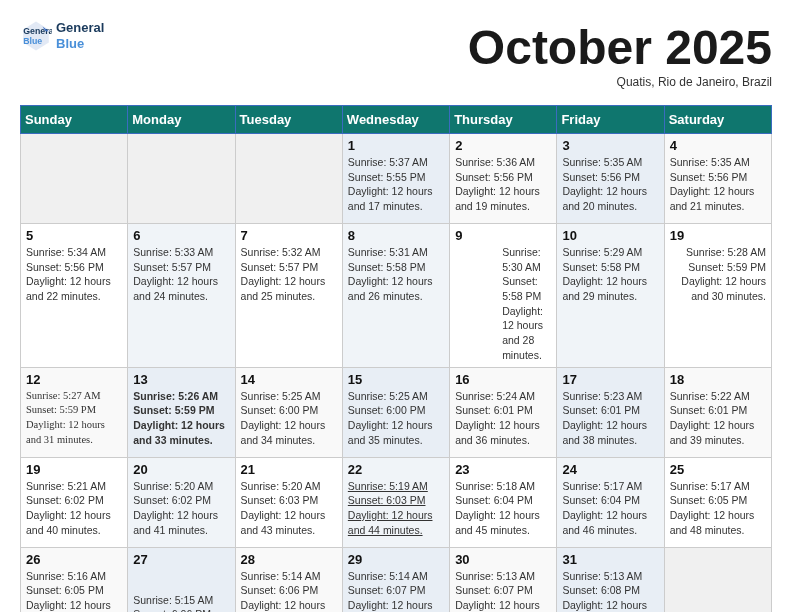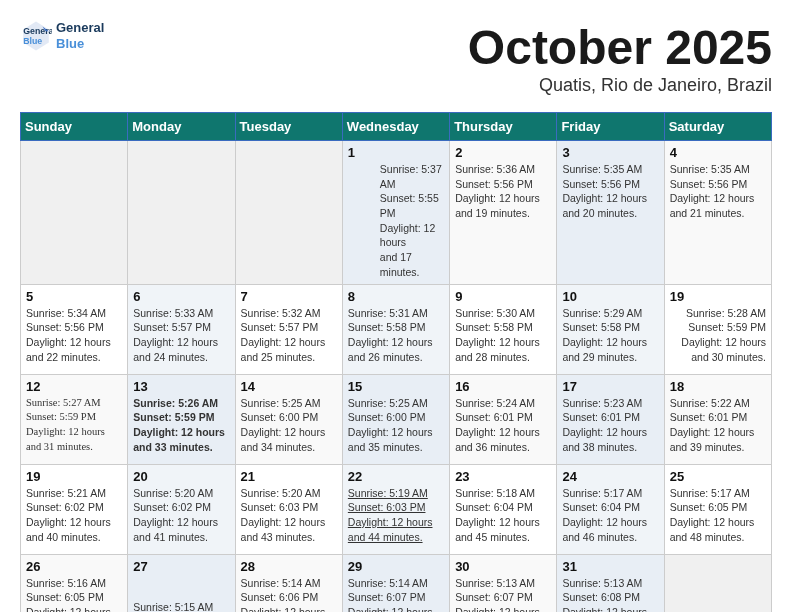--- a/index.html
+++ b/index.html
@@ -27,21 +27,21 @@
     }
     .title-block {
       text-align: right;
     }
     .month-title {
       font-size: 48px;
       font-weight: bold;
       color: #1a1a1a;
     }
     .subtitle {
-      font-size: 18px;
+      font-size: 12px;
       color: #333;
     }
     table {
       width: 100%;
       border-collapse: collapse;
       font-size: 11px;
     }
     thead tr th {
       background-color: #0f766e;
       color: #fff;
@@ -119,21 +119,21 @@
         <th>Saturday</th>
       </tr>
   </thead>
   <tbody id="calendar-body">
   <tr>
         <td class="empty-cell"></td>
         <td class="empty-cell"></td>
         <td class="empty-cell"></td>
         <td>
           <span class="day-num">1</span>
-          <div class="day-info" style="white-space: pre-line; margin-left: 32px;">Sunrise: 5:37 AM
+          <div class="day-info" style="white-space: pre-line;">Sunrise: 5:37 AM
 Sunset: 5:55 PM
 Daylight: 12 hours
 and 17 minutes.</div>
         </td>
         <td>
           <span class="day-num">2</span>
           <div class="day-info" style="white-space: pre-line;">Sunrise: 5:36 AM
 Sunset: 5:56 PM
 Daylight: 12 hours
 and 19 minutes.</div>
@@ -177,21 +177,21 @@
         </td>
         <td>
           <span class="day-num">8</span>
           <div class="day-info" style="white-space: pre-line;">Sunrise: 5:31 AM
 Sunset: 5:58 PM
 Daylight: 12 hours
 and 26 minutes.</div>
         </td>
         <td>
           <span class="day-num">9</span>
-          <div class="day-info" style="white-space: pre-line;">Sunrise: 5:30 AM
+          <div class="day-info" style="white-space: pre-line; margin-left: 47px;">Sunrise: 5:30 AM
 Sunset: 5:58 PM
 Daylight: 12 hours
 and 28 minutes.</div>
         </td>
         <td>
           <span class="day-num">10</span>
           <div class="day-info" style="white-space: pre-line;">Sunrise: 5:29 AM
 Sunset: 5:58 PM
 Daylight: 12 hours
 and 29 minutes.</div>

